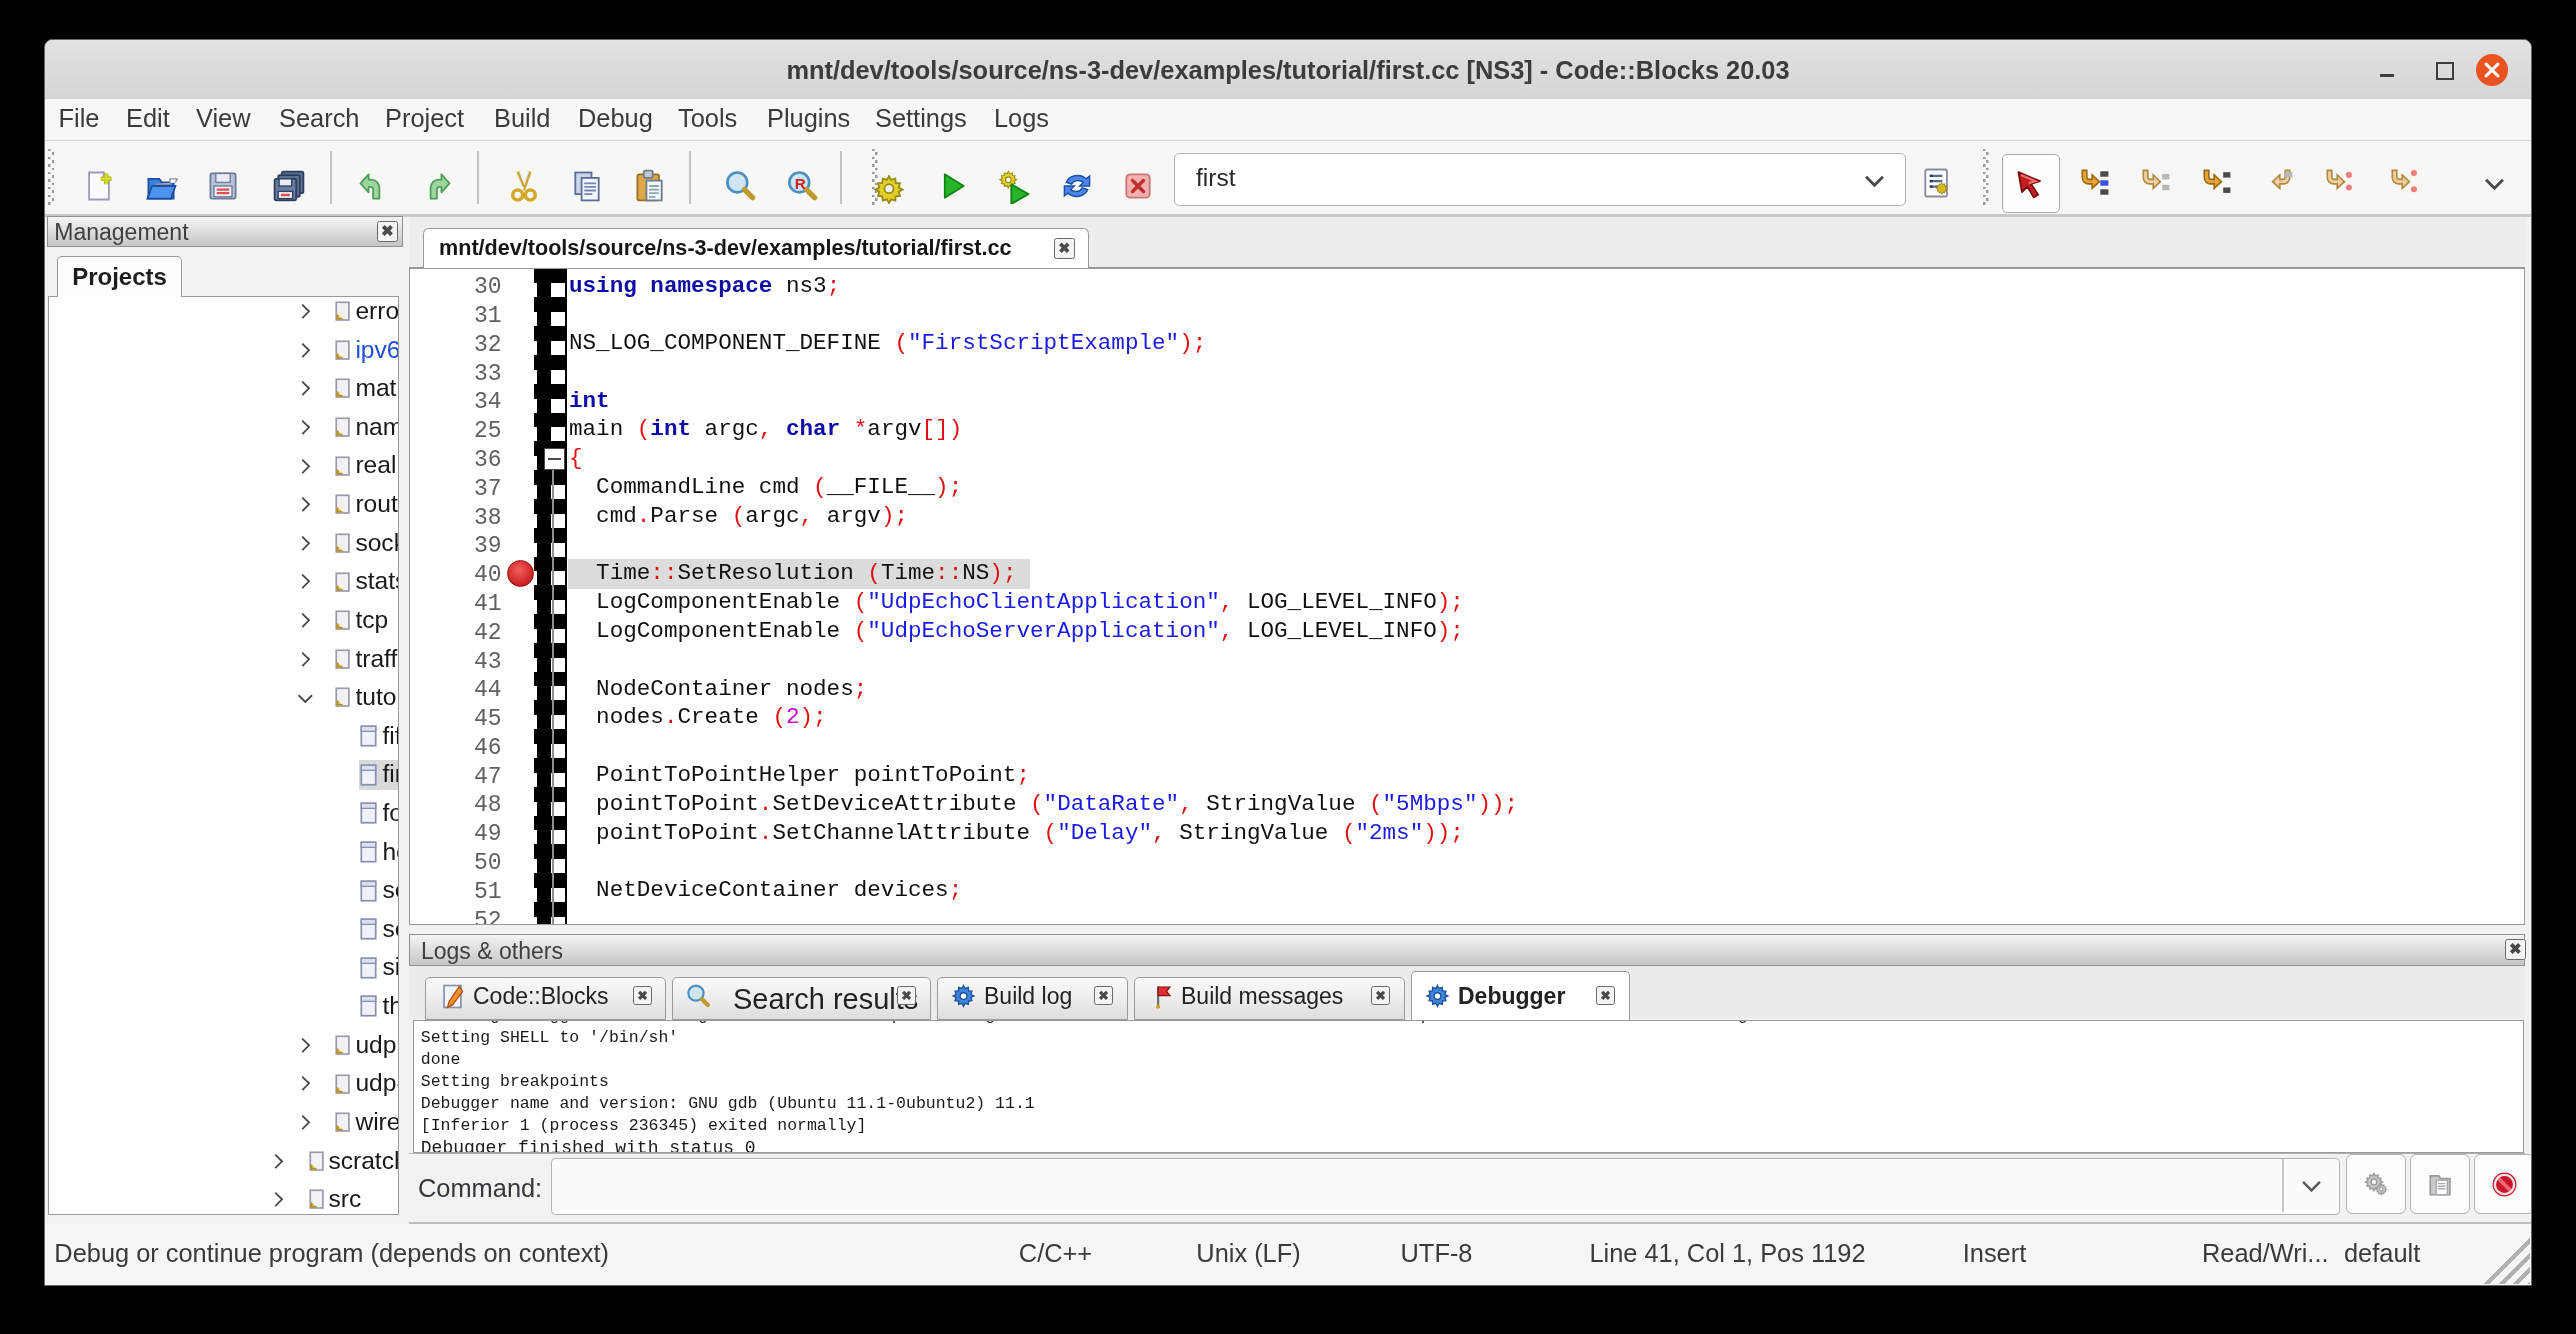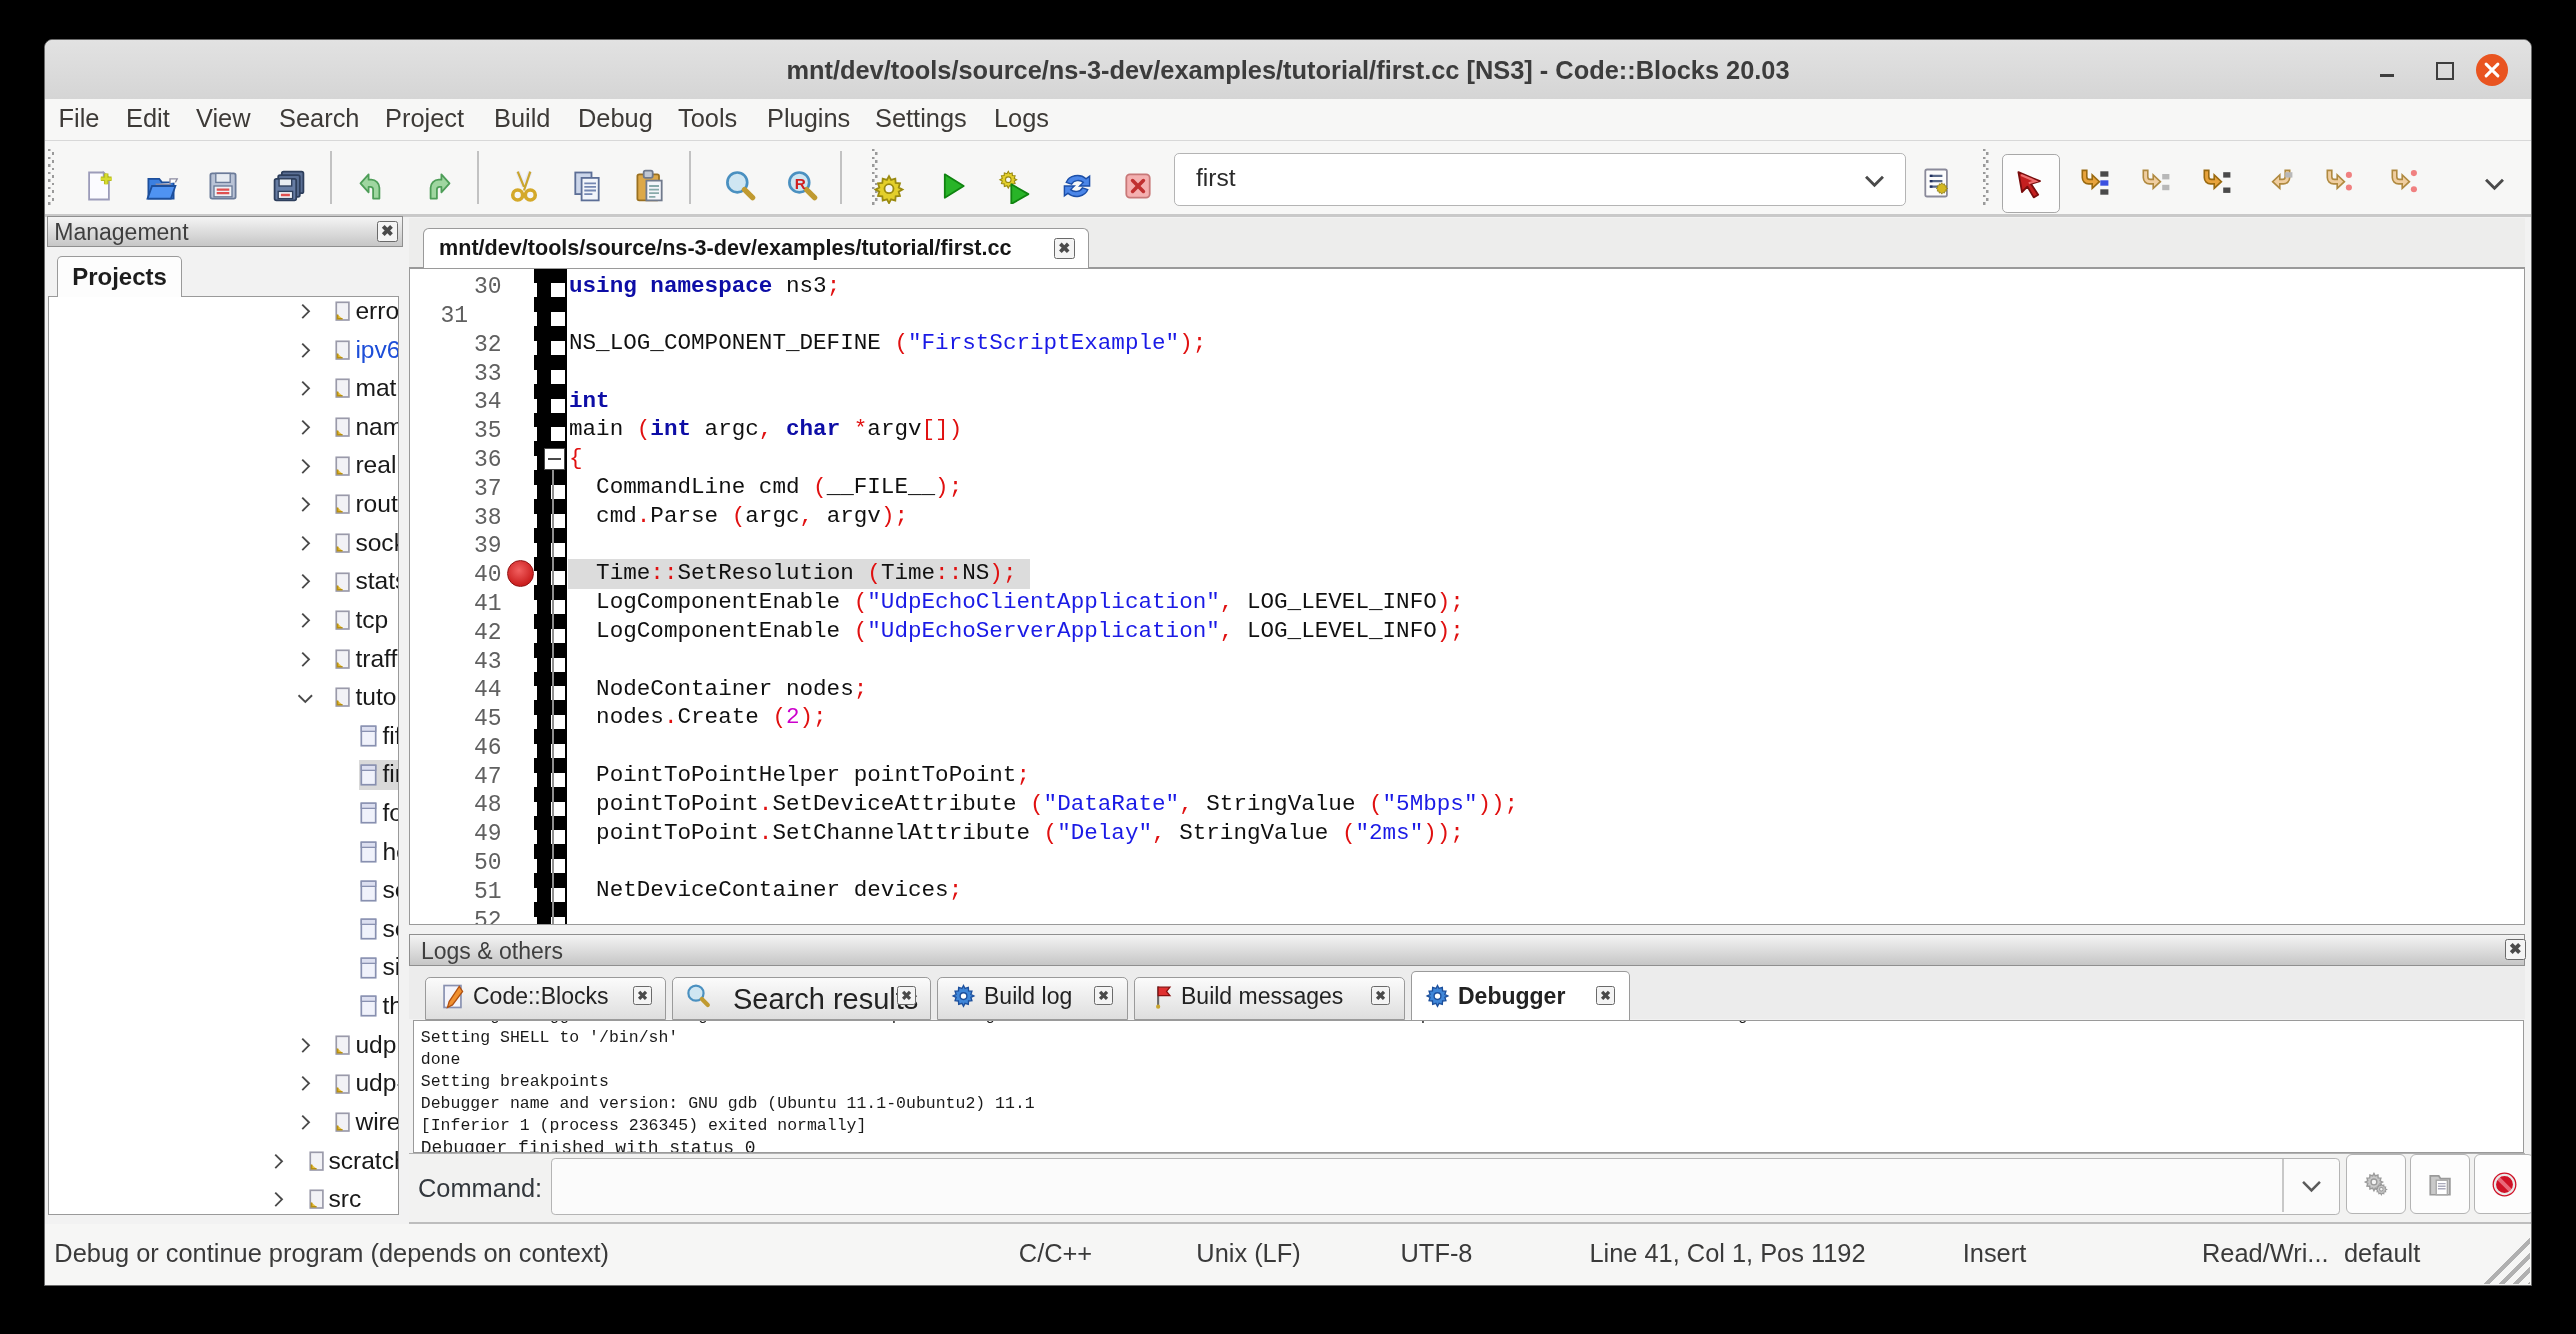--- a/index.html
+++ b/index.html
@@ -413,27 +413,27 @@
 <div class="abs" style="left:141px;top:619px;width:13.5px;height:13.5px;background:#fff;"></div>
 <div class="abs" style="left:124px;top:619px;width:3.4px;height:13.5px;background:#fff;"></div>
 <div class="abs" style="left:141px;top:648px;width:13.5px;height:13.5px;background:#fff;"></div>
 <div class="abs" style="left:124px;top:648px;width:3.4px;height:13.5px;background:#fff;"></div>
 <div class="abs" style="left:142px;top:201px;width:1.7px;height:456px;background:#909090;"></div>
 <div class="abs" style="left:134px;top:179px;width:21px;height:22px;background:#fff;border:1.7px solid #4a4a4a;box-sizing:border-box;"></div>
 <div class="abs" style="left:138px;top:189px;width:12.7px;height:1.7px;background:#4a4a4a;"></div>
 <div class="abs" style="left:97px;top:291px;width:27px;height:27px;border-radius:50%;background:radial-gradient(circle at 11px 9.3px,#f26060,#cb1f1f 70%);border:0.8px solid #8f1212;box-sizing:border-box;"></div>
 <div class="abs mono" style="left:30.5px;top:4.2px;width:61px;height:29px;line-height:29px;font-size:23px;color:#606060;text-align:right;">30</div>
 <div class="abs mono" style="left:159px;top:2.5px;height:29px;line-height:29px;font-size:22.6px;color:#101010;white-space:pre;"><span class="k">using</span> <span class="k">namespace</span> ns3<span class="r">;</span></div>
-<div class="abs mono" style="left:30.5px;top:33px;width:61px;height:29px;line-height:29px;font-size:23px;color:#606060;text-align:left;">31</div>
+<div class="abs mono" style="left:30.5px;top:33px;width:61px;height:29px;line-height:29px;font-size:23px;color:#606060;text-align:right;">31</div>
 <div class="abs mono" style="left:30.5px;top:62px;width:61px;height:29px;line-height:29px;font-size:23px;color:#606060;text-align:right;">32</div>
 <div class="abs mono" style="left:159px;top:60px;height:29px;line-height:29px;font-size:22.6px;color:#101010;white-space:pre;">NS_LOG_COMPONENT_DEFINE <span class="r">(</span><span class="s">"FirstScriptExample"</span><span class="r">);</span></div>
 <div class="abs mono" style="left:30.5px;top:91px;width:61px;height:29px;line-height:29px;font-size:23px;color:#606060;text-align:right;">33</div>
 <div class="abs mono" style="left:30.5px;top:119px;width:61px;height:29px;line-height:29px;font-size:23px;color:#606060;text-align:right;">34</div>
 <div class="abs mono" style="left:159px;top:118px;height:29px;line-height:29px;font-size:22.6px;color:#101010;white-space:pre;"><span class="k">int</span></div>
-<div class="abs mono" style="left:30.5px;top:148px;width:61px;height:29px;line-height:29px;font-size:23px;color:#606060;text-align:right;">35</div>
+<div class="abs mono" style="left:30.5px;top:148px;width:61px;height:29px;line-height:29px;font-size:23px;color:#606060;text-align:right;">25</div>
 <div class="abs mono" style="left:159px;top:146px;height:29px;line-height:29px;font-size:22.6px;color:#101010;white-space:pre;">main <span class="r">(</span><span class="k">int</span> argc<span class="r">,</span> <span class="k">char</span> <span class="r">*</span>argv<span class="r">[])</span></div>
 <div class="abs mono" style="left:30.5px;top:177px;width:61px;height:29px;line-height:29px;font-size:23px;color:#606060;text-align:right;">36</div>
 <div class="abs mono" style="left:159px;top:175px;height:29px;line-height:29px;font-size:22.6px;color:#101010;white-space:pre;"><span class="r">{</span></div>
 <div class="abs mono" style="left:30.5px;top:206px;width:61px;height:29px;line-height:29px;font-size:23px;color:#606060;text-align:right;">37</div>
 <div class="abs mono" style="left:159px;top:204px;height:29px;line-height:29px;font-size:22.6px;color:#101010;white-space:pre;">  CommandLine cmd <span class="r">(</span>__FILE__<span class="r">);</span></div>
 <div class="abs mono" style="left:30.5px;top:235px;width:61px;height:29px;line-height:29px;font-size:23px;color:#606060;text-align:right;">38</div>
 <div class="abs mono" style="left:159px;top:233px;height:29px;line-height:29px;font-size:22.6px;color:#101010;white-space:pre;">  cmd<span class="r">.</span>Parse <span class="r">(</span>argc<span class="r">,</span> argv<span class="r">);</span></div>
 <div class="abs mono" style="left:30.5px;top:263px;width:61px;height:29px;line-height:29px;font-size:23px;color:#606060;text-align:right;">39</div>
 <div class="abs mono" style="left:30.5px;top:292px;width:61px;height:29px;line-height:29px;font-size:23px;color:#606060;text-align:right;">40</div>
 <div class="abs mono" style="left:159px;top:290px;height:29px;line-height:29px;font-size:22.6px;color:#101010;white-space:pre;">  Time<span class="r">::</span>SetResolution <span class="r">(</span>Time<span class="r">::</span>NS<span class="r">);</span></div>

